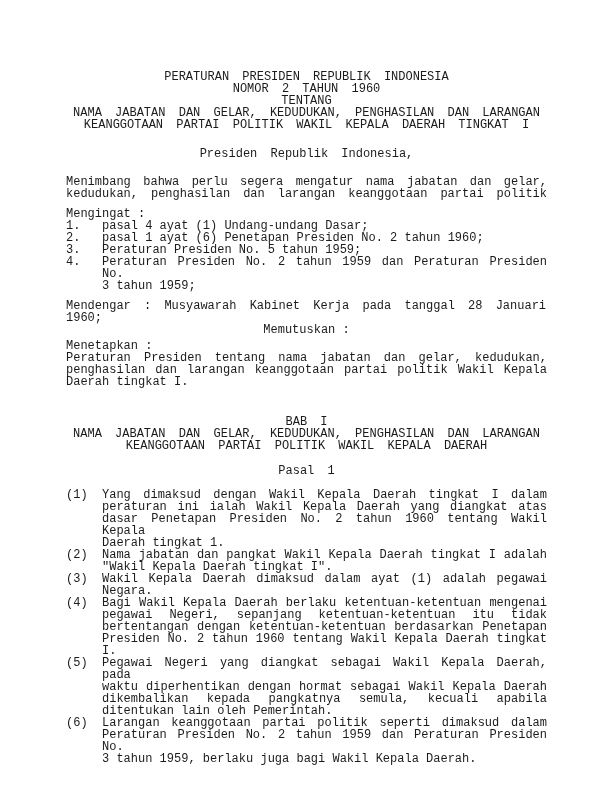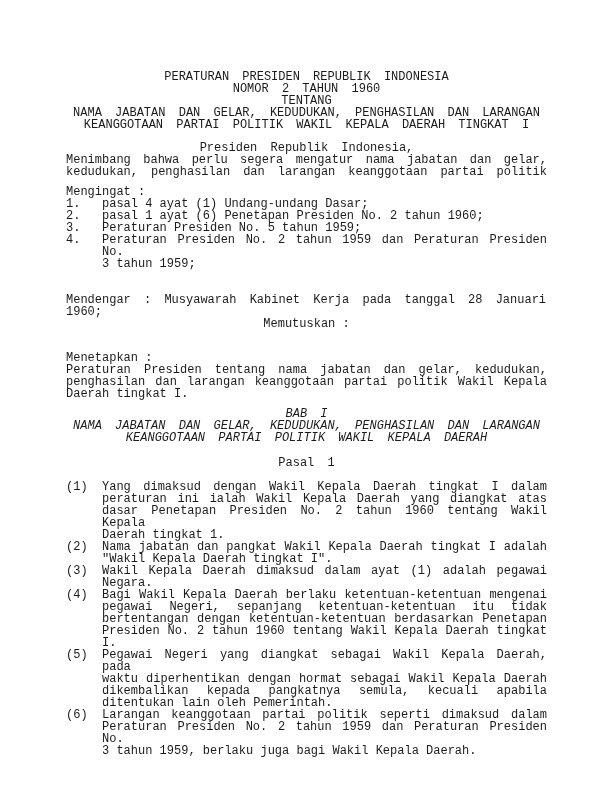--- a/index.html
+++ b/index.html
@@ -29,27 +29,27 @@
   .spread { word-spacing: 6px; }   
   .jl {                            
     text-align: justify;
     text-align-last: justify;
   }
   .li { display: flex; align-items: flex-start; }
   .li .num  { flex: 0 0 36px; white-space: pre; }
   .li .body { flex: 1; min-width: 0; }
 
   
-  .m-salutation  { margin-top: 11px; }
-  .m-menimbang   { margin-top: 0; }
+  .m-salutation  { margin-top: 17px; }
+  .m-menimbang   { margin-top: 16px; }
   .m-mengingat   { margin-top: 8px; }
-  .m-mendengar   { margin-top: 24px; }
+  .m-mendengar   { margin-top: 8px; }
   .m-memutuskan  { margin-top: 0; }
-  .m-menetapkan  { margin-top: 22px; }
-  .m-bab         { margin-top: 8px; font-style: italic; }
+  .m-menetapkan  { margin-top: 4px; }
+  .m-bab         { margin-top: 28px; }
   .m-pasal       { margin-top: 13px; }
   .m-pasal-items { margin-top: 12px; }
 </style>
 </head>
 <body>
 
 <div class="page" style="--page-bg: #ffffff; --text-color: #1b1b1b;">
   <div class="content">
 
     <div class="center wide">

